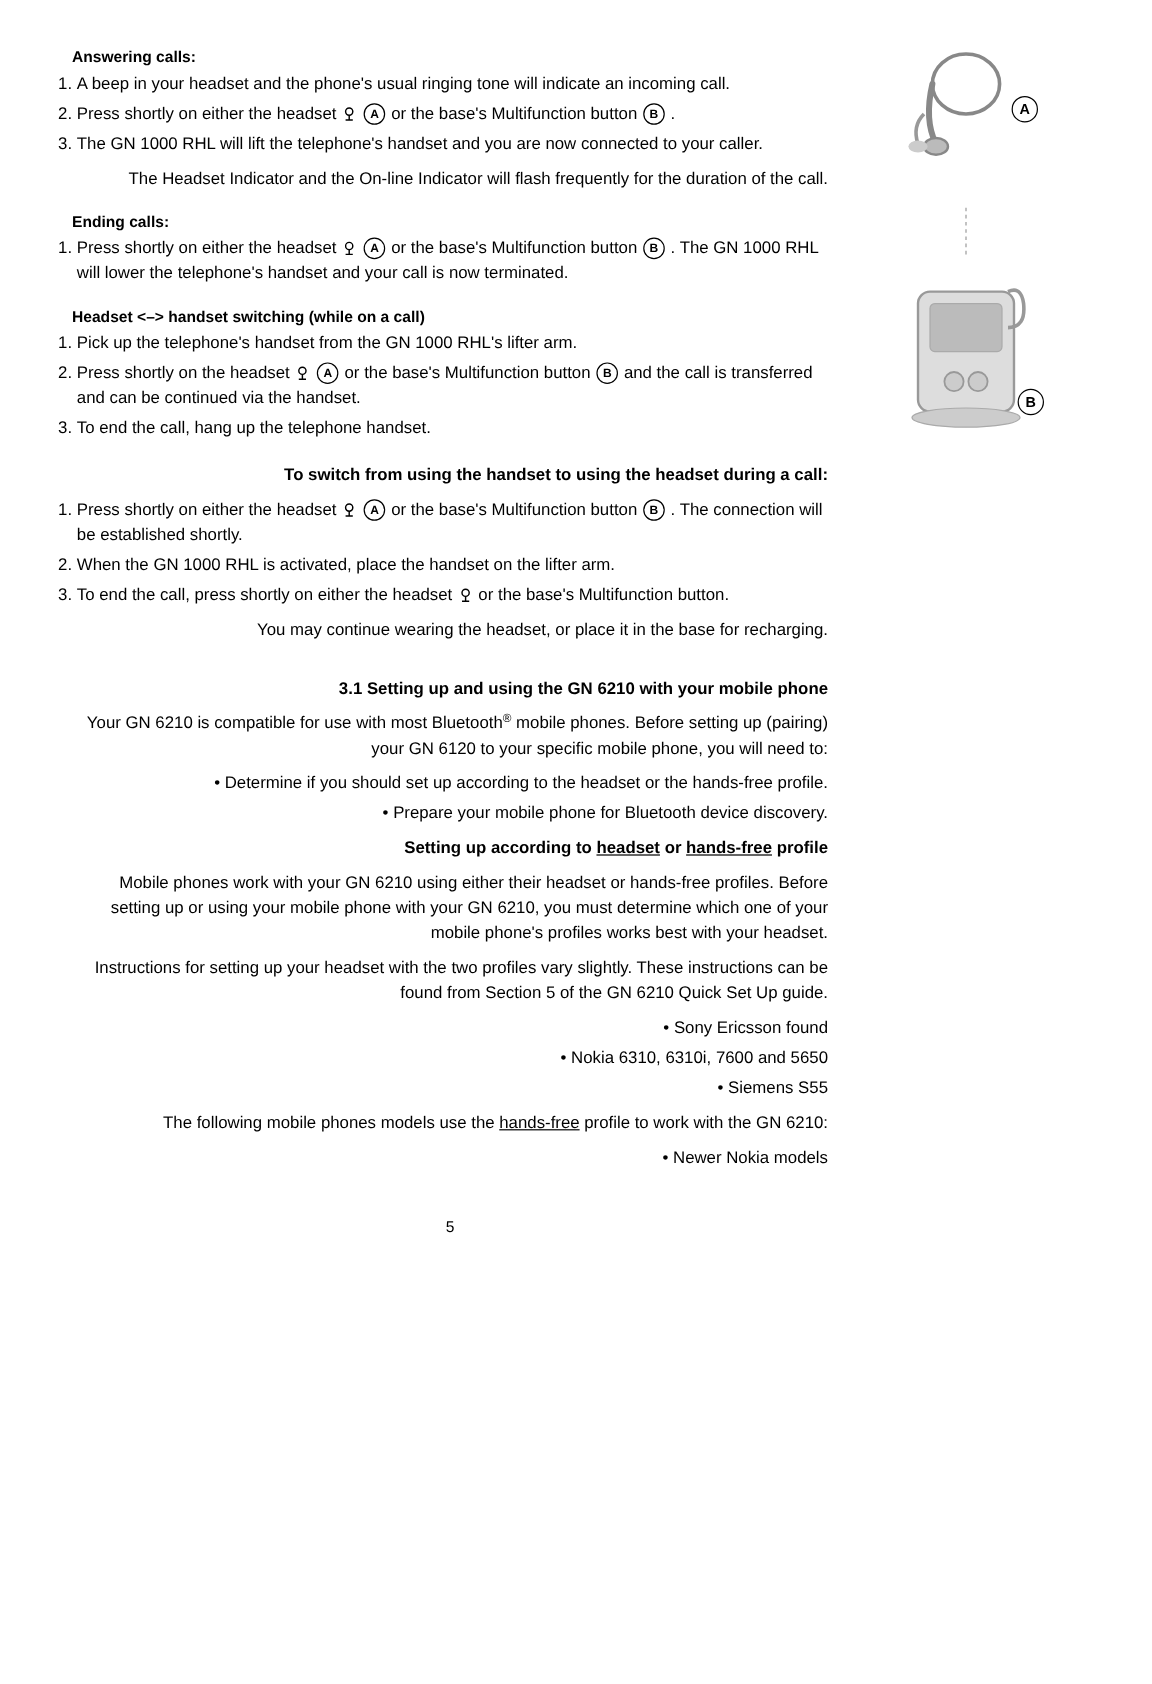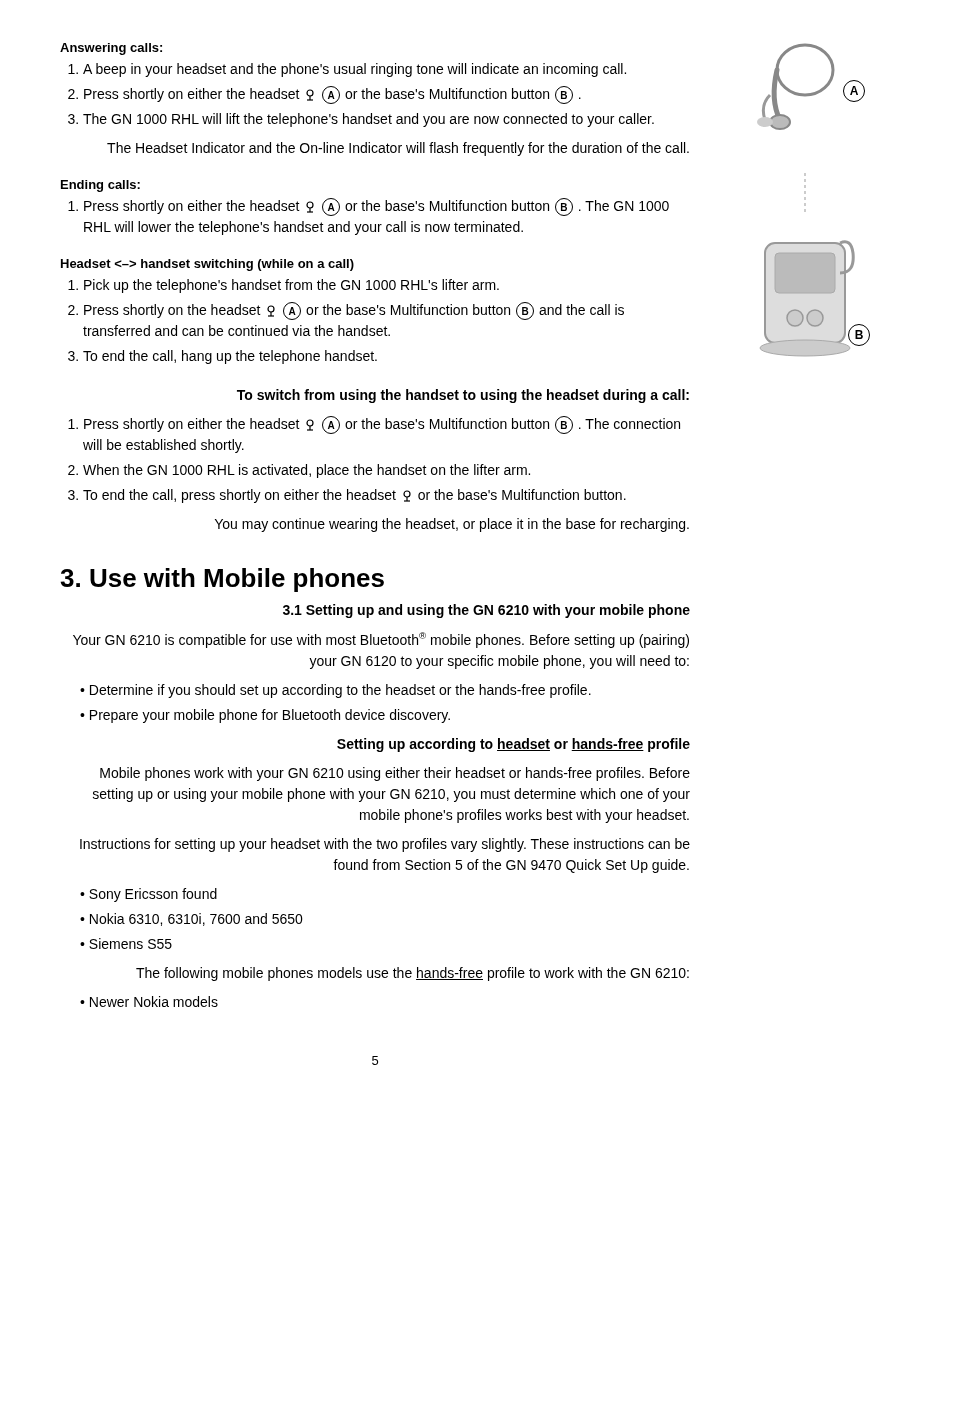--- a/index.html
+++ b/index.html
@@ -12,24 +12,24 @@
       min-height: 1403px;
       padding: 40px 60px;
       position: relative;
     }
     h2.section-heading {
       font-size: 13px;
       font-weight: bold;
       margin-bottom: 4px;
     }
     p { margin-bottom: 8px; line-height: 1.5; text-align: right; }
-    ol { margin-left: 23px; margin-bottom: 8px; }
+    ol { margin-left: 4px; margin-bottom: 8px; }
     ol li { margin-bottom: 4px; line-height: 1.5; }
     ul { margin-left: 20px; margin-bottom: 8px; list-style: none; }
-    ul li { margin-bottom: 4px; line-height: 1.5; }
+    ul li { margin-bottom: 4px; line-height: 1.5; text-align: right; }
     ul li::before { content: "• "; }
     .bold { font-weight: bold; }
     .section-gap { margin-top: 18px; }
     .section-gap-lg { margin-top: 28px; }
     .underline { text-decoration: underline; }
     .circle-label {
       display: inline-flex;
       align-items: center;
       justify-content: center;
       width: 22px;
@@ -188,36 +188,35 @@
               <line x1="7" y1="8" x2="7" y2="12" stroke="#000" stroke-width="1.2"></line>
               <line x1="4" y1="12" x2="10" y2="12" stroke="#000" stroke-width="1.2"></line>
             </svg>
           <span>or the base's Multifunction button.</span>
         </li>
       </ol>
       <p>You may continue wearing the headset, or place it in the base for recharging.</p>
     </div>
 
     <div class="section-gap-lg">
-      <h1 class="big-section-title">3. Use with Mobile phones</h1>
       <p class="bold">3.1 Setting up and using the GN 6210 with your mobile phone</p>
       <p>
         Your GN 6210 is compatible for use with most Bluetooth<span class="registered">®</span> mobile phones. Before setting up (pairing) your GN 6120 to your specific mobile phone, you will need to:
       </p>
       <ul>
         <li><span>Determine if you should set up according to the headset or the hands-free profile.</span></li>
         <li><span>Prepare your mobile phone for Bluetooth device discovery.</span></li>
       </ul>
 
       <p class="bold">
         Setting up according to <span class="underline">headset</span> or <span class="underline">hands-free</span> profile
       </p>
       <p>Mobile phones work with your GN 6210 using either their headset or hands-free profiles. Before setting up or using your mobile phone with your GN 6210, you must determine which one of your mobile phone's profiles works best with your headset.</p>
 
-      <p>Instructions for setting up your headset with the two profiles vary slightly. These instructions can be found from Section 5 of the GN 9470 Quick Set Up guide.</p>
+      <p>Instructions for setting up your headset with the two profiles vary slightly. These instructions can be found from Section 5 of the GN 6210 Quick Set Up guide.</p>
 
       <ul>
         <li><span>Sony Ericsson found</span></li>
         <li><span>Nokia 6310,  6310i, 7600 and 5650</span></li>
         <li><span>Siemens S55</span></li>
       </ul>
 
       <p>
         The following mobile phones models use the <span class="underline">hands-free</span> profile to work with the GN 6210:
       </p>

